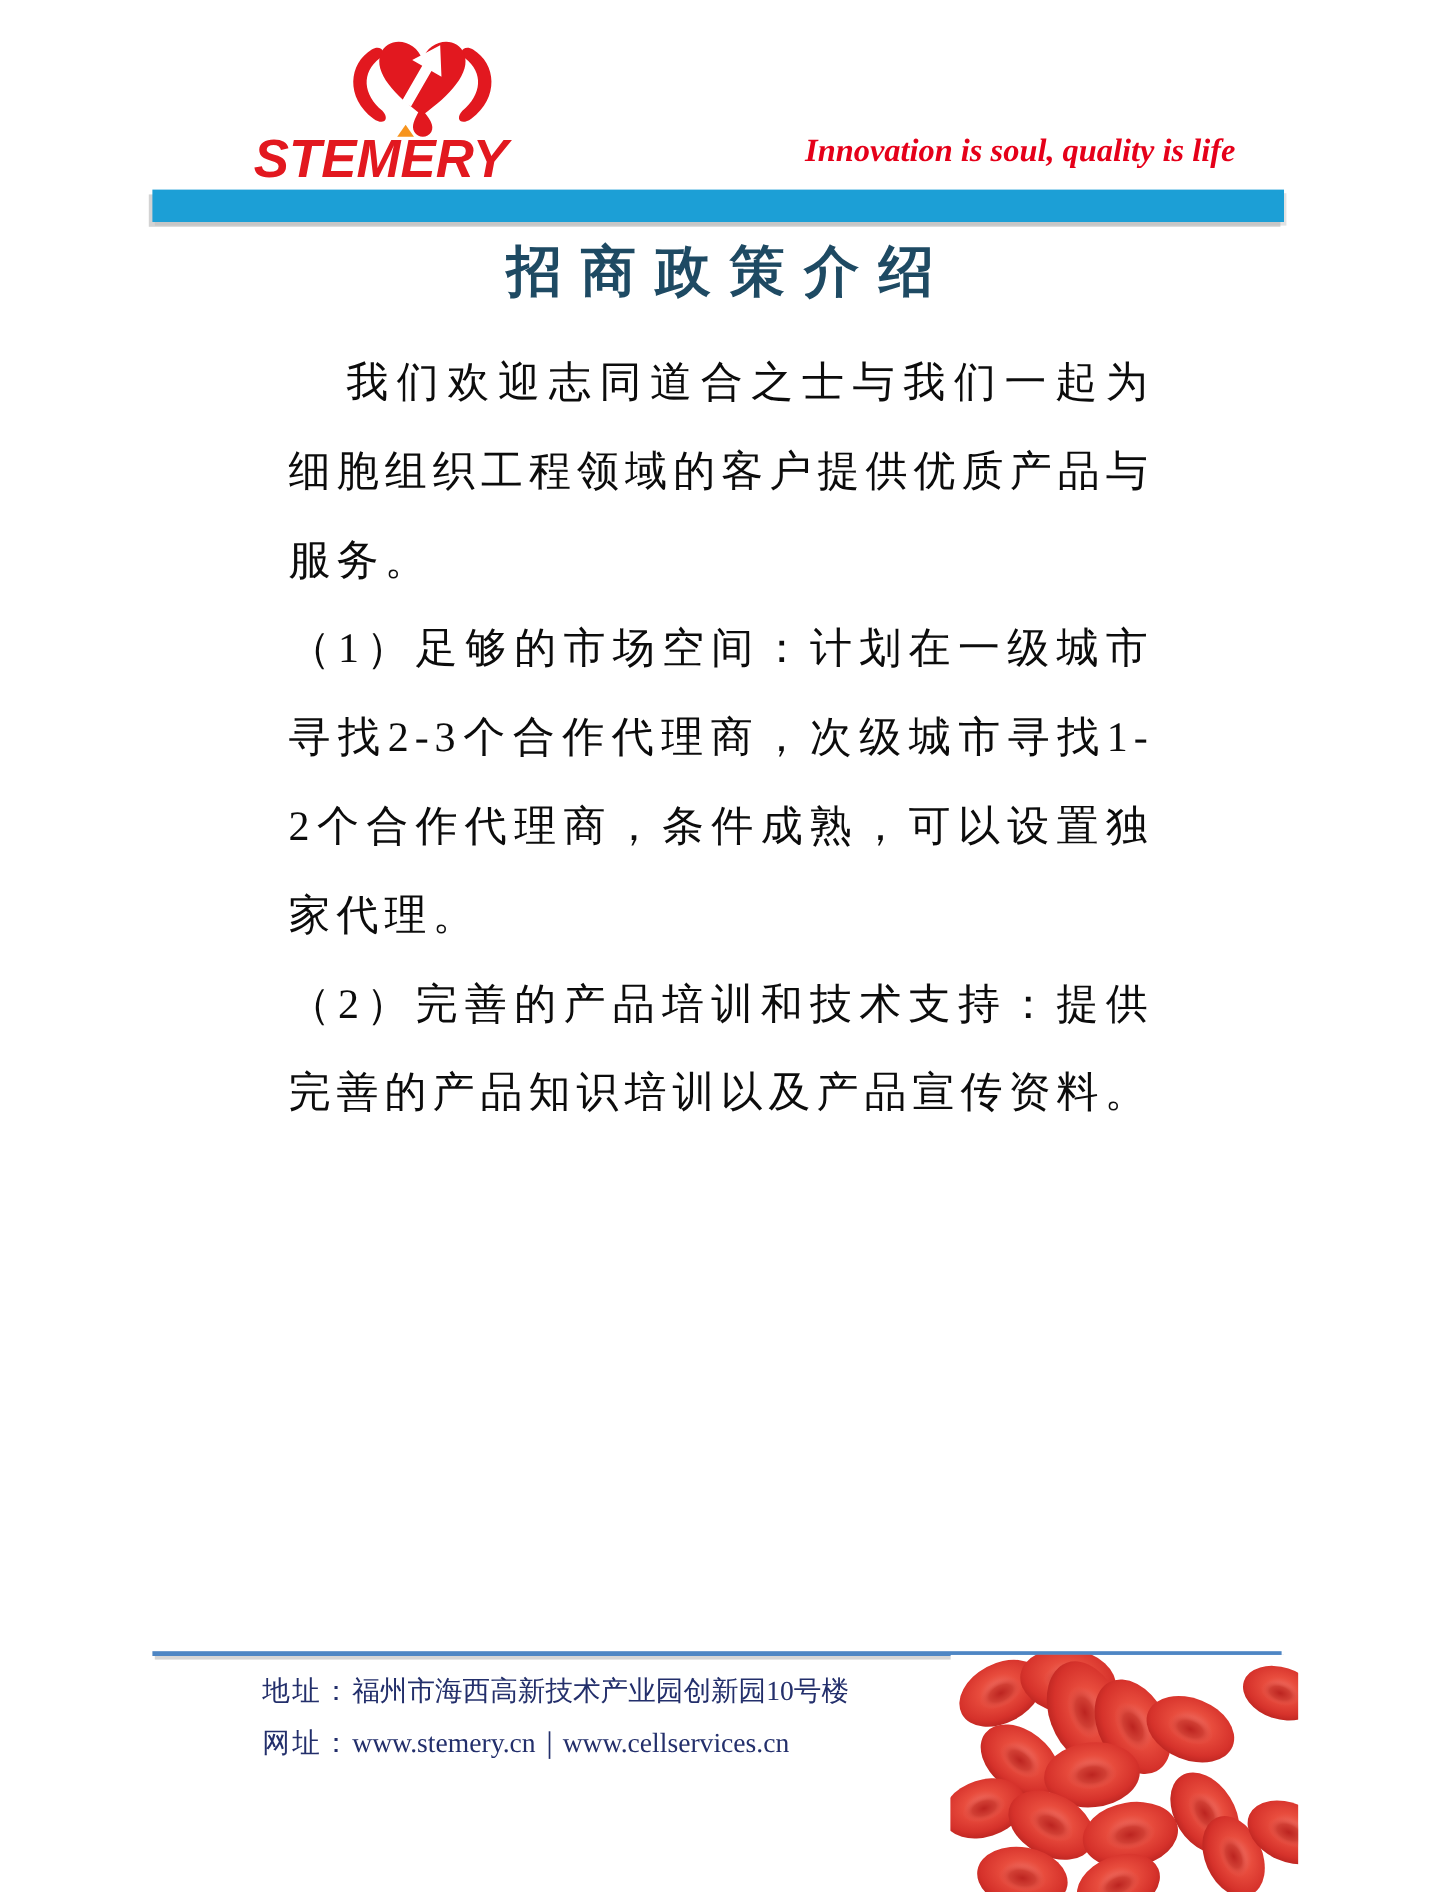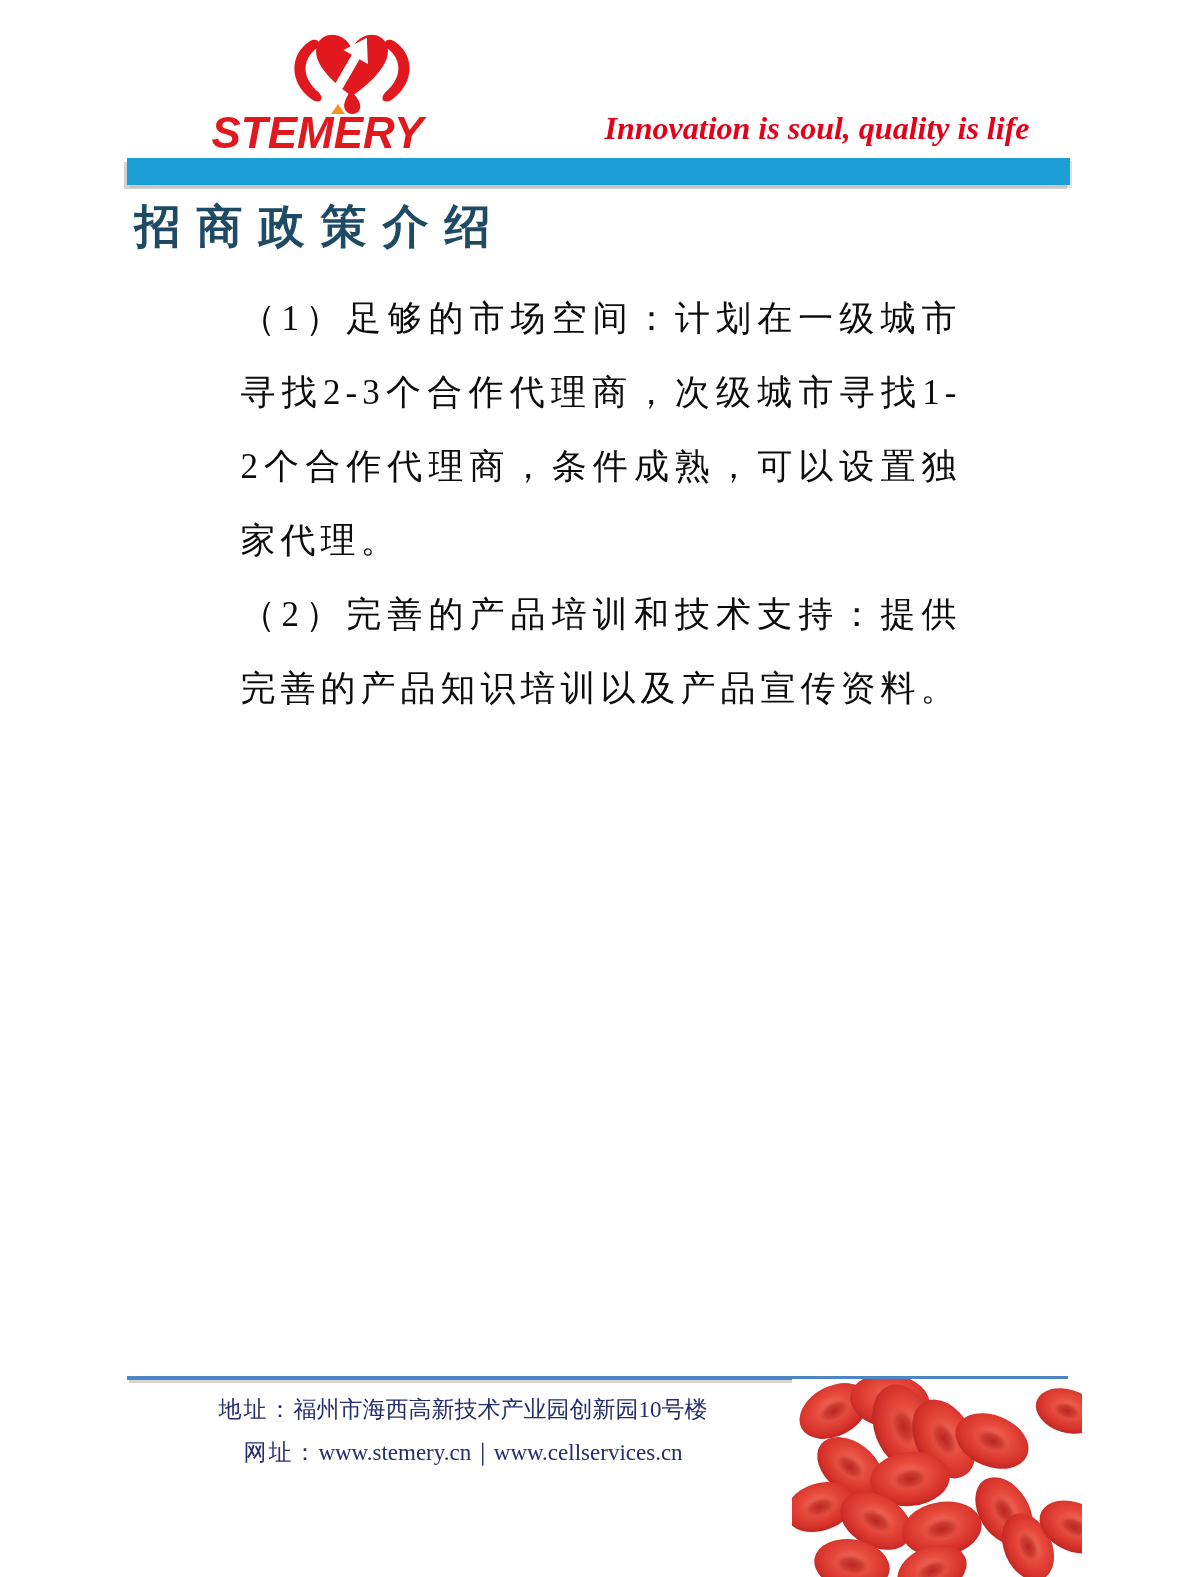--- a/index.html
+++ b/index.html
@@ -29,30 +29,31 @@
   }
   .logo-accent{
     position:absolute;left:212px;top:104px;width:0;height:0;
     border-left:7px solid transparent;border-right:7px solid transparent;
     border-bottom:10px solid var(--accent-orange);
   }
   .tagline{
     position:absolute;right:52px;top:110px;
     font-family:"Liberation Serif",serif;
     font-weight:700;font-style:italic;
-    font-size:32px;color:var(--tagline-red);white-space:nowrap;
+    font-size:27px;color:var(--tagline-red);white-space:nowrap;
   }
   .top-bar{
     position:absolute;left:8px;right:12px;top:158px;height:27px;
     background:var(--bar-blue);
     box-shadow:-3px 4px 0 rgba(175,175,175,.55), 2px 3px 0 rgba(190,190,190,.45);
   }
   
   .doc-title{
     position:absolute;left:0;right:0;top:196px;
+    text-align:center;
     font-size:46px;font-weight:700;color:var(--title-blue);
     letter-spacing:16px;text-indent:16px;
   }
   
   .content{
     position:absolute;left:122px;right:120px;top:282px;
     font-size:35px;line-height:74px;color:#0c0c0c;
     text-align:justify;letter-spacing:5px;
   }
   .content p{margin:0;}
@@ -61,21 +62,21 @@
   
   .footer-divider{
     position:absolute;left:8px;right:14px;top:1376px;height:4px;
     background:var(--divider-blue);
     box-shadow:2px 3px 0 rgba(185,185,185,.6);
   }
   .footer-text{
     position:absolute;left:100px;top:1388px;
     font-size:23px;color:var(--footer-navy);line-height:43px;
   }
-  .footer-text .line{white-space:nowrap;text-align:center;}
+  .footer-text .line{white-space:nowrap;}
   .footer-text .label{letter-spacing:2px;}
   .blood-cells{
     position:absolute;right:0;bottom:0;width:290px;height:198px;
   }
 </style>
 </head>
 <body>
 
 <div class="page">
 
@@ -97,20 +98,21 @@
     <div class="logo-accent"></div>
     <div class="logo-word">STEMERY</div>
     <div class="tagline">Innovation is soul, quality is life</div>
   </div>
 
   <div class="top-bar"></div>
 
   <div class="doc-title">招商政策介绍</div>
 
   <div class="content">
+    <p class="intro">我们欢迎志同道合之士与我们一起为细胞组织工程领域的客户提供优质产品与服务。</p>
     <p><span>（1）</span><span>足够的市场空间：计划在一级城市寻找2-3个合作代理商，次级城市寻找1-2个合作代理商，条件成熟，可以设置独家代理。</span></p>
     <p><span>（2）</span><span>完善的产品培训和技术支持：提供完善的产品知识培训以及产品宣传资料。</span></p>
   </div>
 
   <div class="footer-divider"></div>
 
   <div class="footer-text">
     <div class="line">
       <span class="label">地址：</span><span>福州市海西高新技术产业园创新园10号楼</span>
     </div>

